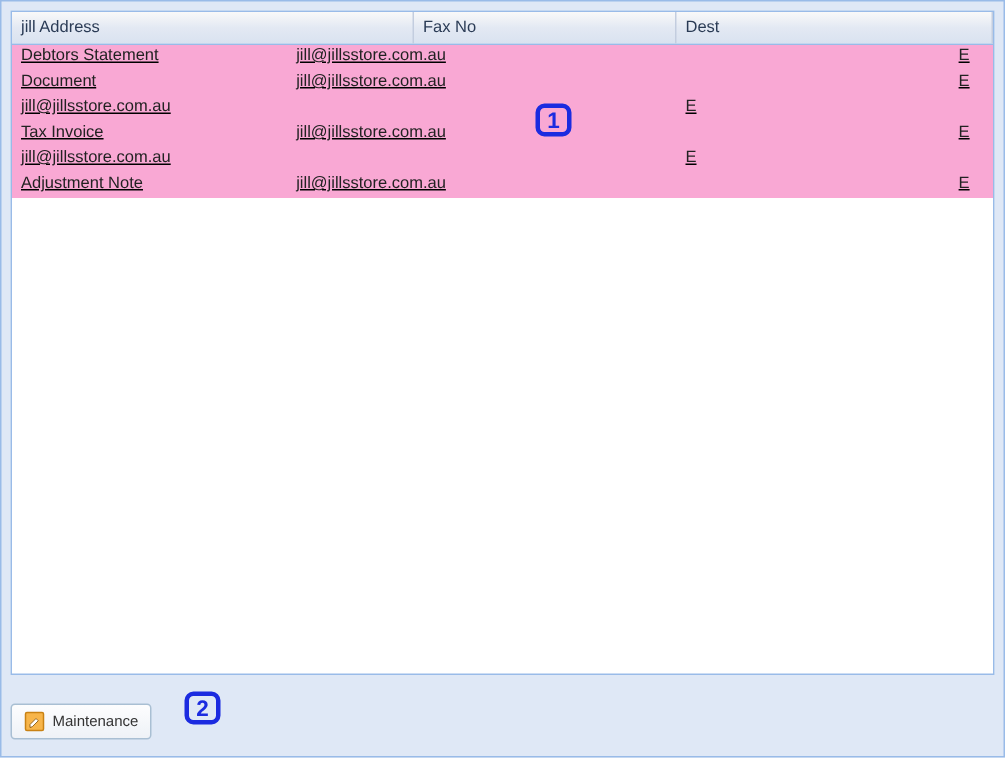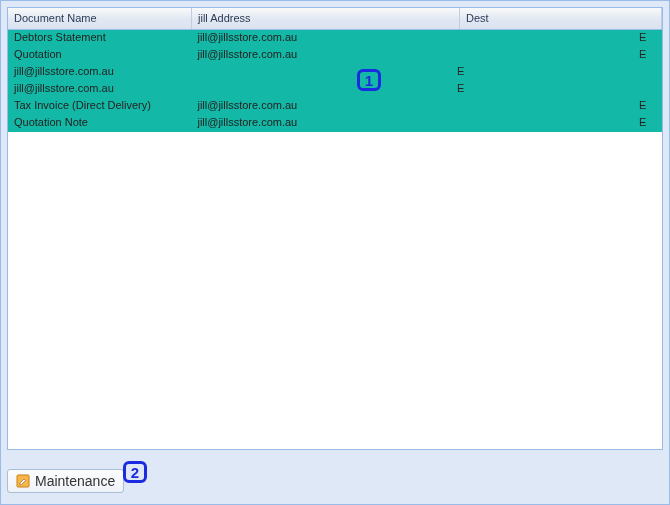--- a/index.html
+++ b/index.html
@@ -38,21 +38,22 @@
   }
   .grid-header .col {
     border-right: 1px solid #c3cddf;
     padding: 4px 6px 0 6px;
     color: #2a3b55;
     font-size: 11px;
     white-space: nowrap;
     overflow: hidden;
   }
   .grid-body {
-    background: #14b8a6;
+    background: #f9a8d4;
+    text-decoration: underline;
   }
   .row {
     display: flex;
     height: 17px;
   }
   .row .cell {
     padding: 1px 6px 0 6px;
     color: #222;
     font-size: 11px;
     white-space: nowrap;
@@ -77,21 +78,21 @@
   .btn {
     display: inline-flex;
     align-items: center;
     gap: 5px;
     height: 24px;
     padding: 4px 8px;
     background: linear-gradient(#fdfdfe, #eef2f7);
     border: 1px solid #a9bfd3;
     border-radius: 3px;
     color: #333;
-    font-size: 14px;
+    font-size: 10px;
     cursor: pointer;
   }
   .btn svg { display: block; }
 
   .callout {
     position: absolute;
     border: 3px solid #1b2be0;
     border-radius: 6px;
     color: #1b2be0;
     font-weight: bold;
@@ -107,55 +108,55 @@
   .callout.c1 { left: 356px; top: 68px; }
   .callout.c2 { left: 122px; top: 460px; }
 </style>
 </head>
 <body>
 
 <div class="panel">
 
   <div class="grid">
     <div class="grid-header">
-      <div class="col c-doc">Document Name</div>
       <div class="col c-email">jill Address</div>
+      <div class="col c-fax">Fax No</div>
       <div class="col hd-dest">Dest</div>
     </div>
     <div class="grid-body">
       <div class="row">
         <div class="cell c-doc">Debtors Statement</div>
         <div class="cell c-email">jill@jillsstore.com.au</div>
         <div class="cell c-fax"></div>
         <div class="cell c-dest">E</div>
       </div>
       <div class="row">
-        <div class="cell c-doc">Quotation</div>
+        <div class="cell c-doc">Document</div>
         <div class="cell c-email">jill@jillsstore.com.au</div>
         <div class="cell c-fax"></div>
         <div class="cell c-dest">E</div>
       </div>
       <div class="row">
         <div class="cell c-email">jill@jillsstore.com.au</div>
         <div class="cell c-fax"></div>
         <div class="cell c-dest">E</div>
       </div>
       <div class="row">
+        <div class="cell c-doc">Tax Invoice</div>
         <div class="cell c-email">jill@jillsstore.com.au</div>
         <div class="cell c-fax"></div>
         <div class="cell c-dest">E</div>
       </div>
       <div class="row">
-        <div class="cell c-doc">Tax Invoice (Direct Delivery)</div>
         <div class="cell c-email">jill@jillsstore.com.au</div>
         <div class="cell c-fax"></div>
         <div class="cell c-dest">E</div>
       </div>
       <div class="row">
-        <div class="cell c-doc">Quotation Note</div>
+        <div class="cell c-doc">Adjustment Note</div>
         <div class="cell c-email">jill@jillsstore.com.au</div>
         <div class="cell c-fax"></div>
         <div class="cell c-dest">E</div>
       </div>
     </div>
   </div>
 
   <div class="toolbar">
     <button class="btn">
       <span>

